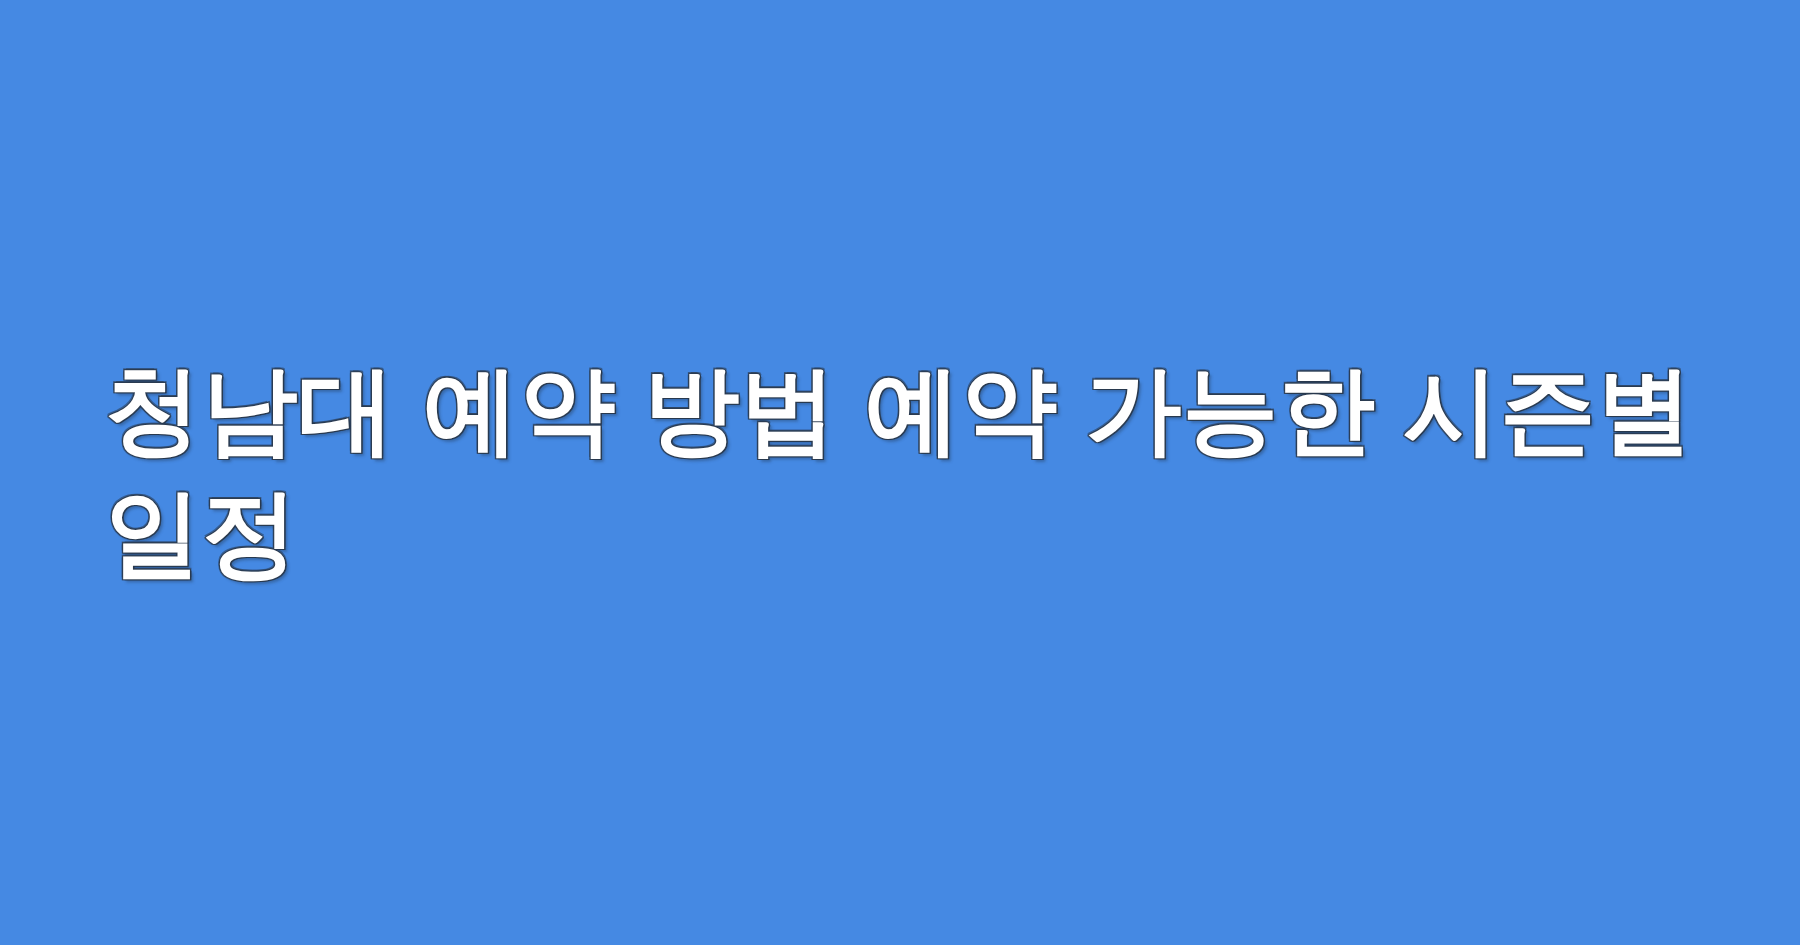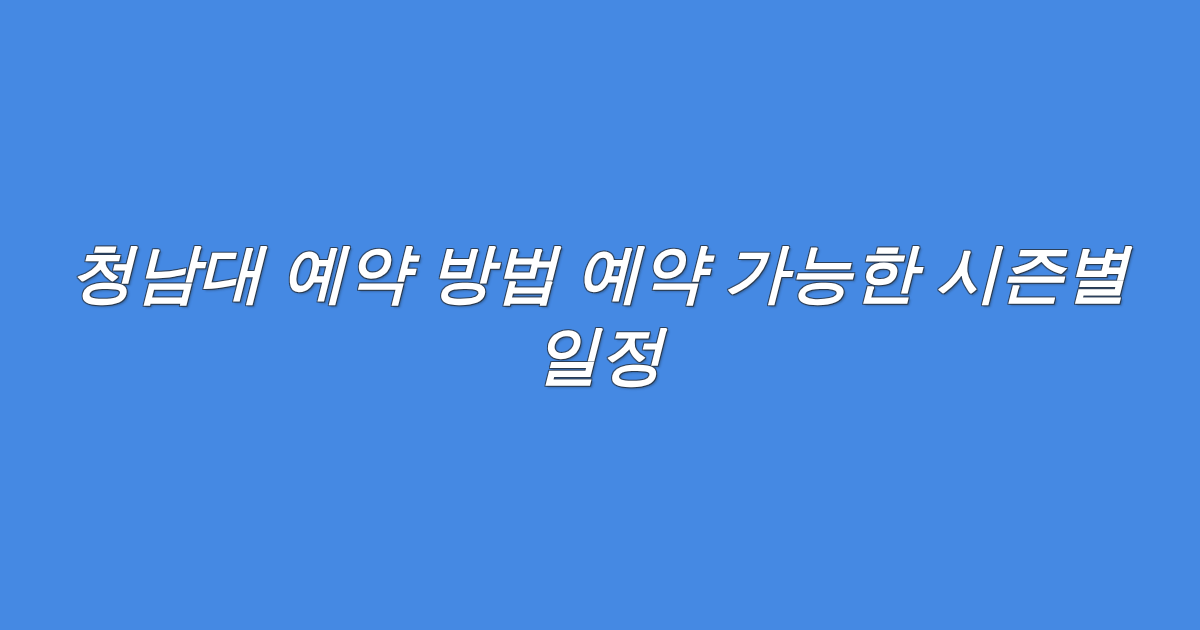--- a/index.html
+++ b/index.html
@@ -24,22 +24,21 @@
     align-items: center;
     justify-content: center;
     background-color: #4589E3;
   }
 
   .title-block {
     width: 1080px;
     margin: 3px auto;
     padding: 0 10px;
     box-sizing: border-box;
-    text-align: center;
-    font-style: italic;
+    text-align: left;
   }
 
   .og-title {
     margin: 0;
     padding: 0;
     font-family: "Liberation Sans", "DejaVu Sans", sans-serif;
     font-size: 64px;
     font-weight: 700;
     line-height: 1.28;
     letter-spacing: 0.5px;

